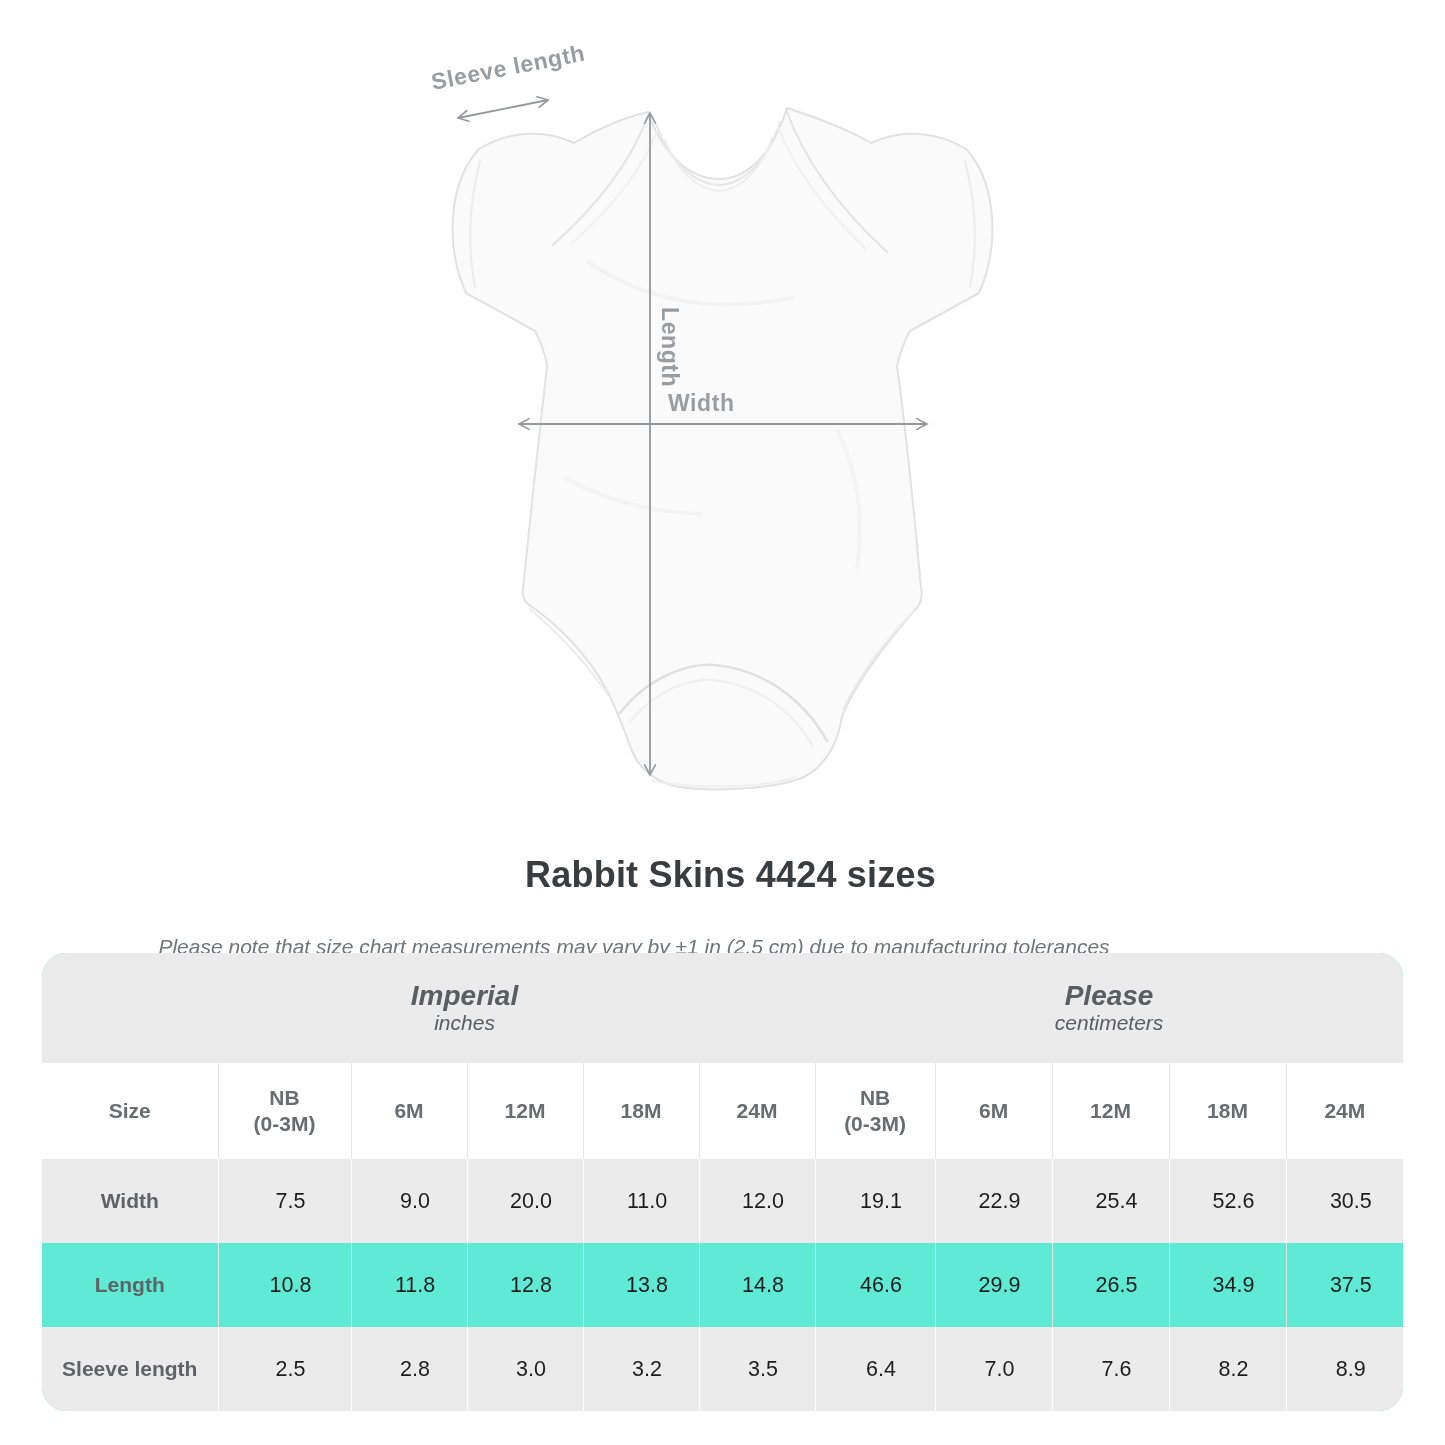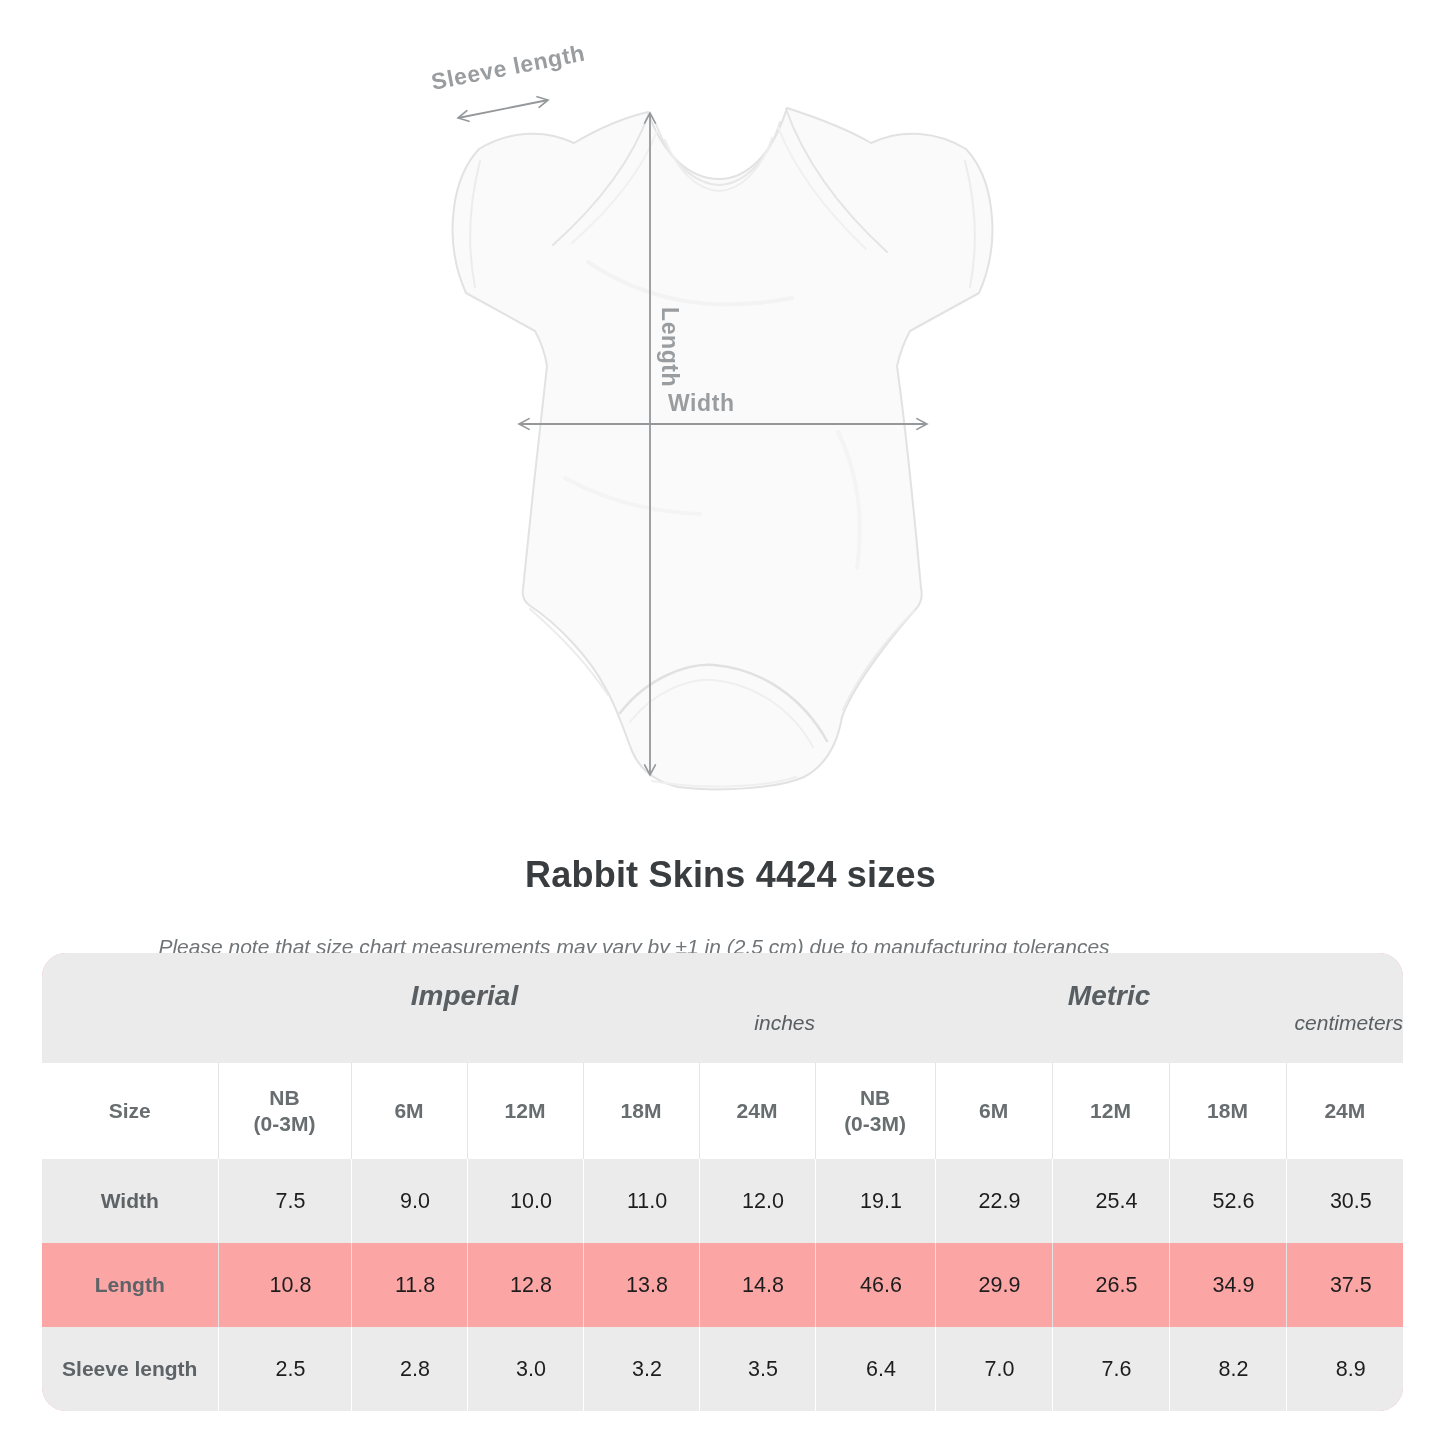--- a/index.html
+++ b/index.html
@@ -7,27 +7,27 @@
   .stage{position:relative;width:1445px;height:1445px;background:#ffffff;overflow:hidden;}
 
   svg.diagram{position:absolute;left:0;top:0;}
   .ann-label{font-family:"Liberation Sans","DejaVu Sans",sans-serif;font-size:23px;font-weight:bold;fill:#9a9da0;letter-spacing:.6px;}
 
   .title{position:absolute;left:0;top:846px;width:1445px;margin:8px;text-align:center;
          font-size:36px;font-weight:bold;color:#3a3d3f;letter-spacing:.2px;}
   .subtitle{position:absolute;left:0;top:935px;width:1268px;margin:0;text-align:center;
             font-style:italic;font-size:21px;color:#6f7578;}
 
-  .table-wrap{position:absolute;left:42px;top:953px;width:1361px;border-radius:24px;overflow:hidden;background:#fca5a5;}
+  .table-wrap{position:absolute;left:42px;top:953px;width:1361px;border-radius:24px;overflow:hidden;background:#5eead4;}
   table{width:100%;border-collapse:collapse;table-layout:fixed;}
   th,td{padding:0;vertical-align:middle;text-align:center;}
 
   tr.group-row th{background:#ebebeb;height:110px;color:#585e62;font-style:italic;}
   .g-label{font-size:28px;font-weight:bold;line-height:1.1;}
-  .g-unit{font-size:21px;font-weight:normal;margin-top:0;text-align:right;}
+  .g-unit{font-size:21px;font-weight:normal;margin-top:0;}
   th.imperial-group{padding-left:72px;}
 
   tr.col-row{height:96px;background:#ffffff;}
   tr.col-row th{font-size:21px;font-weight:bold;color:#686d70;border-left:1px solid #e4e4e4;white-space:pre-line;line-height:1.25;}
   tr.col-row th:first-child{border-left:none;}
 
   tbody tr{height:84px;}
   tbody th{font-size:21px;font-weight:bold;color:#5d6366;}
   tbody td{font-size:21.5px;color:#1d1d1d;border-left:1px solid #e4e4e4;padding-left:12px;}
   tr.row-gray th,tr.row-gray td{background:#ebebeb;}
@@ -126,21 +126,21 @@
           <col style="width:117px">
           <col style="width:117px">
       </colgroup>
       <thead>
         <tr class="group-row">
           <th colspan="6" class="imperial-group">
             <div class="g-label">Imperial</div>
             <div class="g-unit">inches</div>
           </th>
           <th colspan="5">
-            <div class="g-label">Metric</div>
+            <div class="g-label">Please</div>
             <div class="g-unit">centimeters</div>
           </th>
         </tr>
         <tr class="col-row">
           <th>Size</th>
           <th>NB
 (0-3M)</th>
           <th>6M</th>
           <th>12M</th>
           <th>18M</th>
@@ -151,21 +151,21 @@
           <th>12M</th>
           <th>18M</th>
           <th>24M</th>
         </tr>
       </thead>
       <tbody>
         <tr class="row-gray">
           <th>Width</th>
           <td>7.5</td>
           <td>9.0</td>
-          <td>10.0</td>
+          <td>20.0</td>
           <td>11.0</td>
           <td>12.0</td>
           <td>19.1</td>
           <td>22.9</td>
           <td>25.4</td>
           <td>52.6</td>
           <td>30.5</td>
         </tr>
         <tr>
           <th>Length</th>

